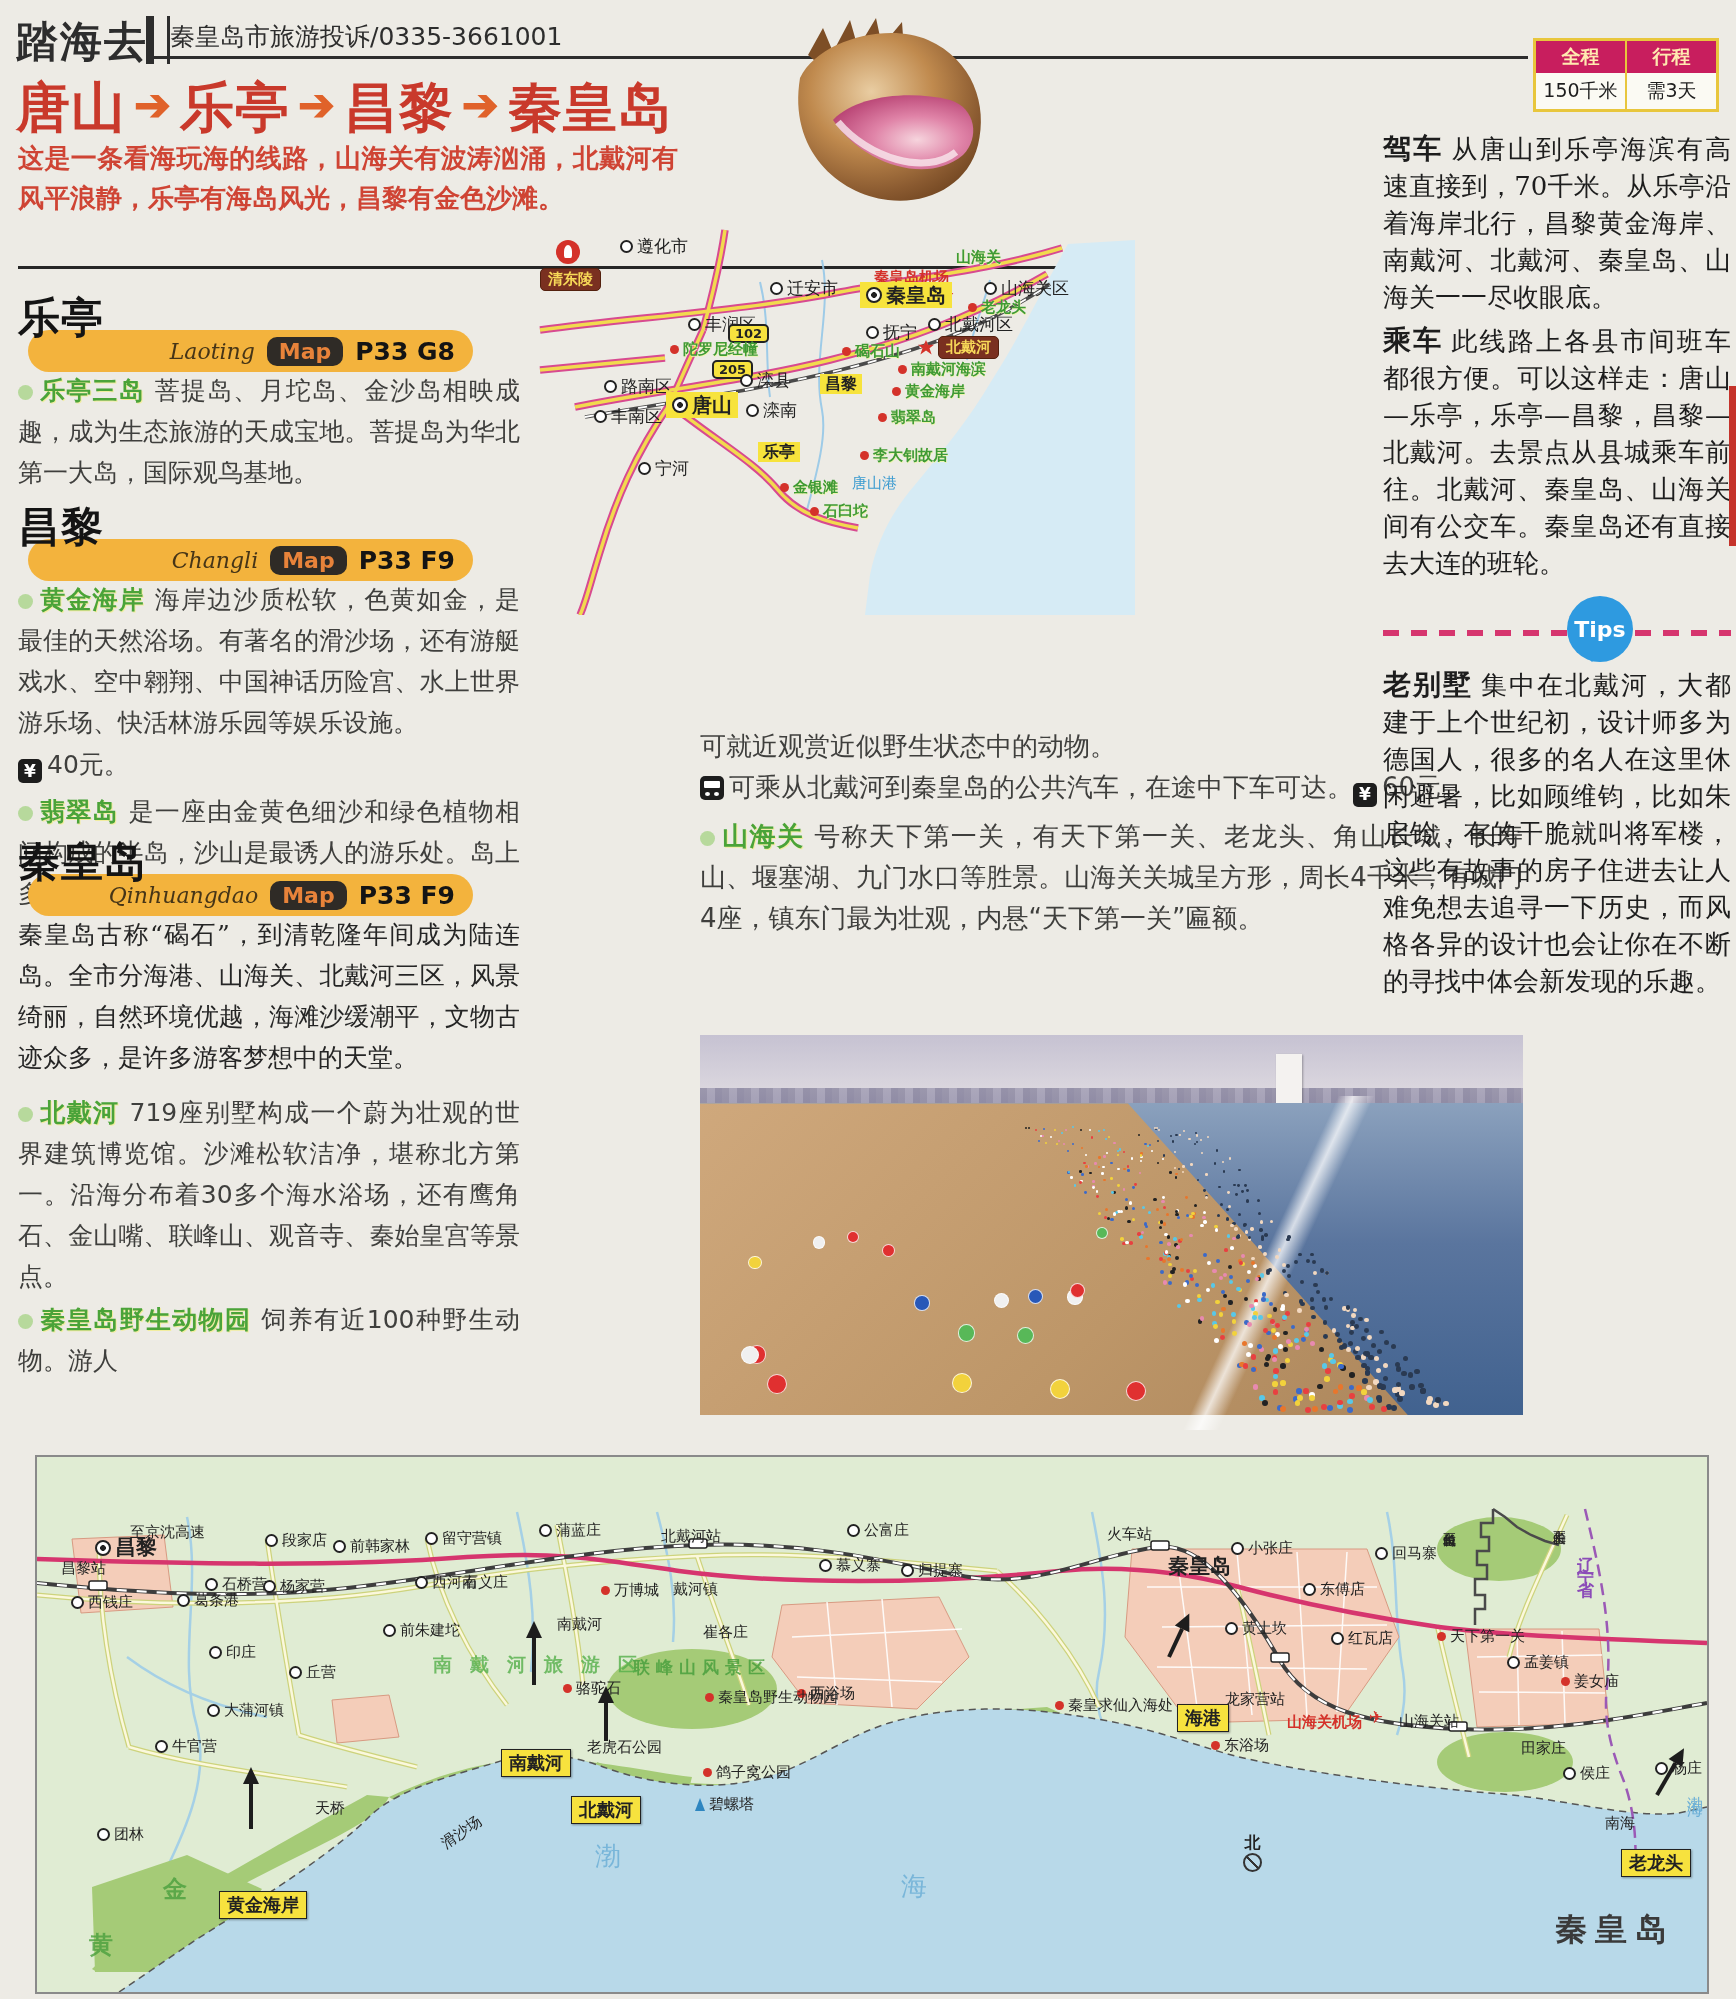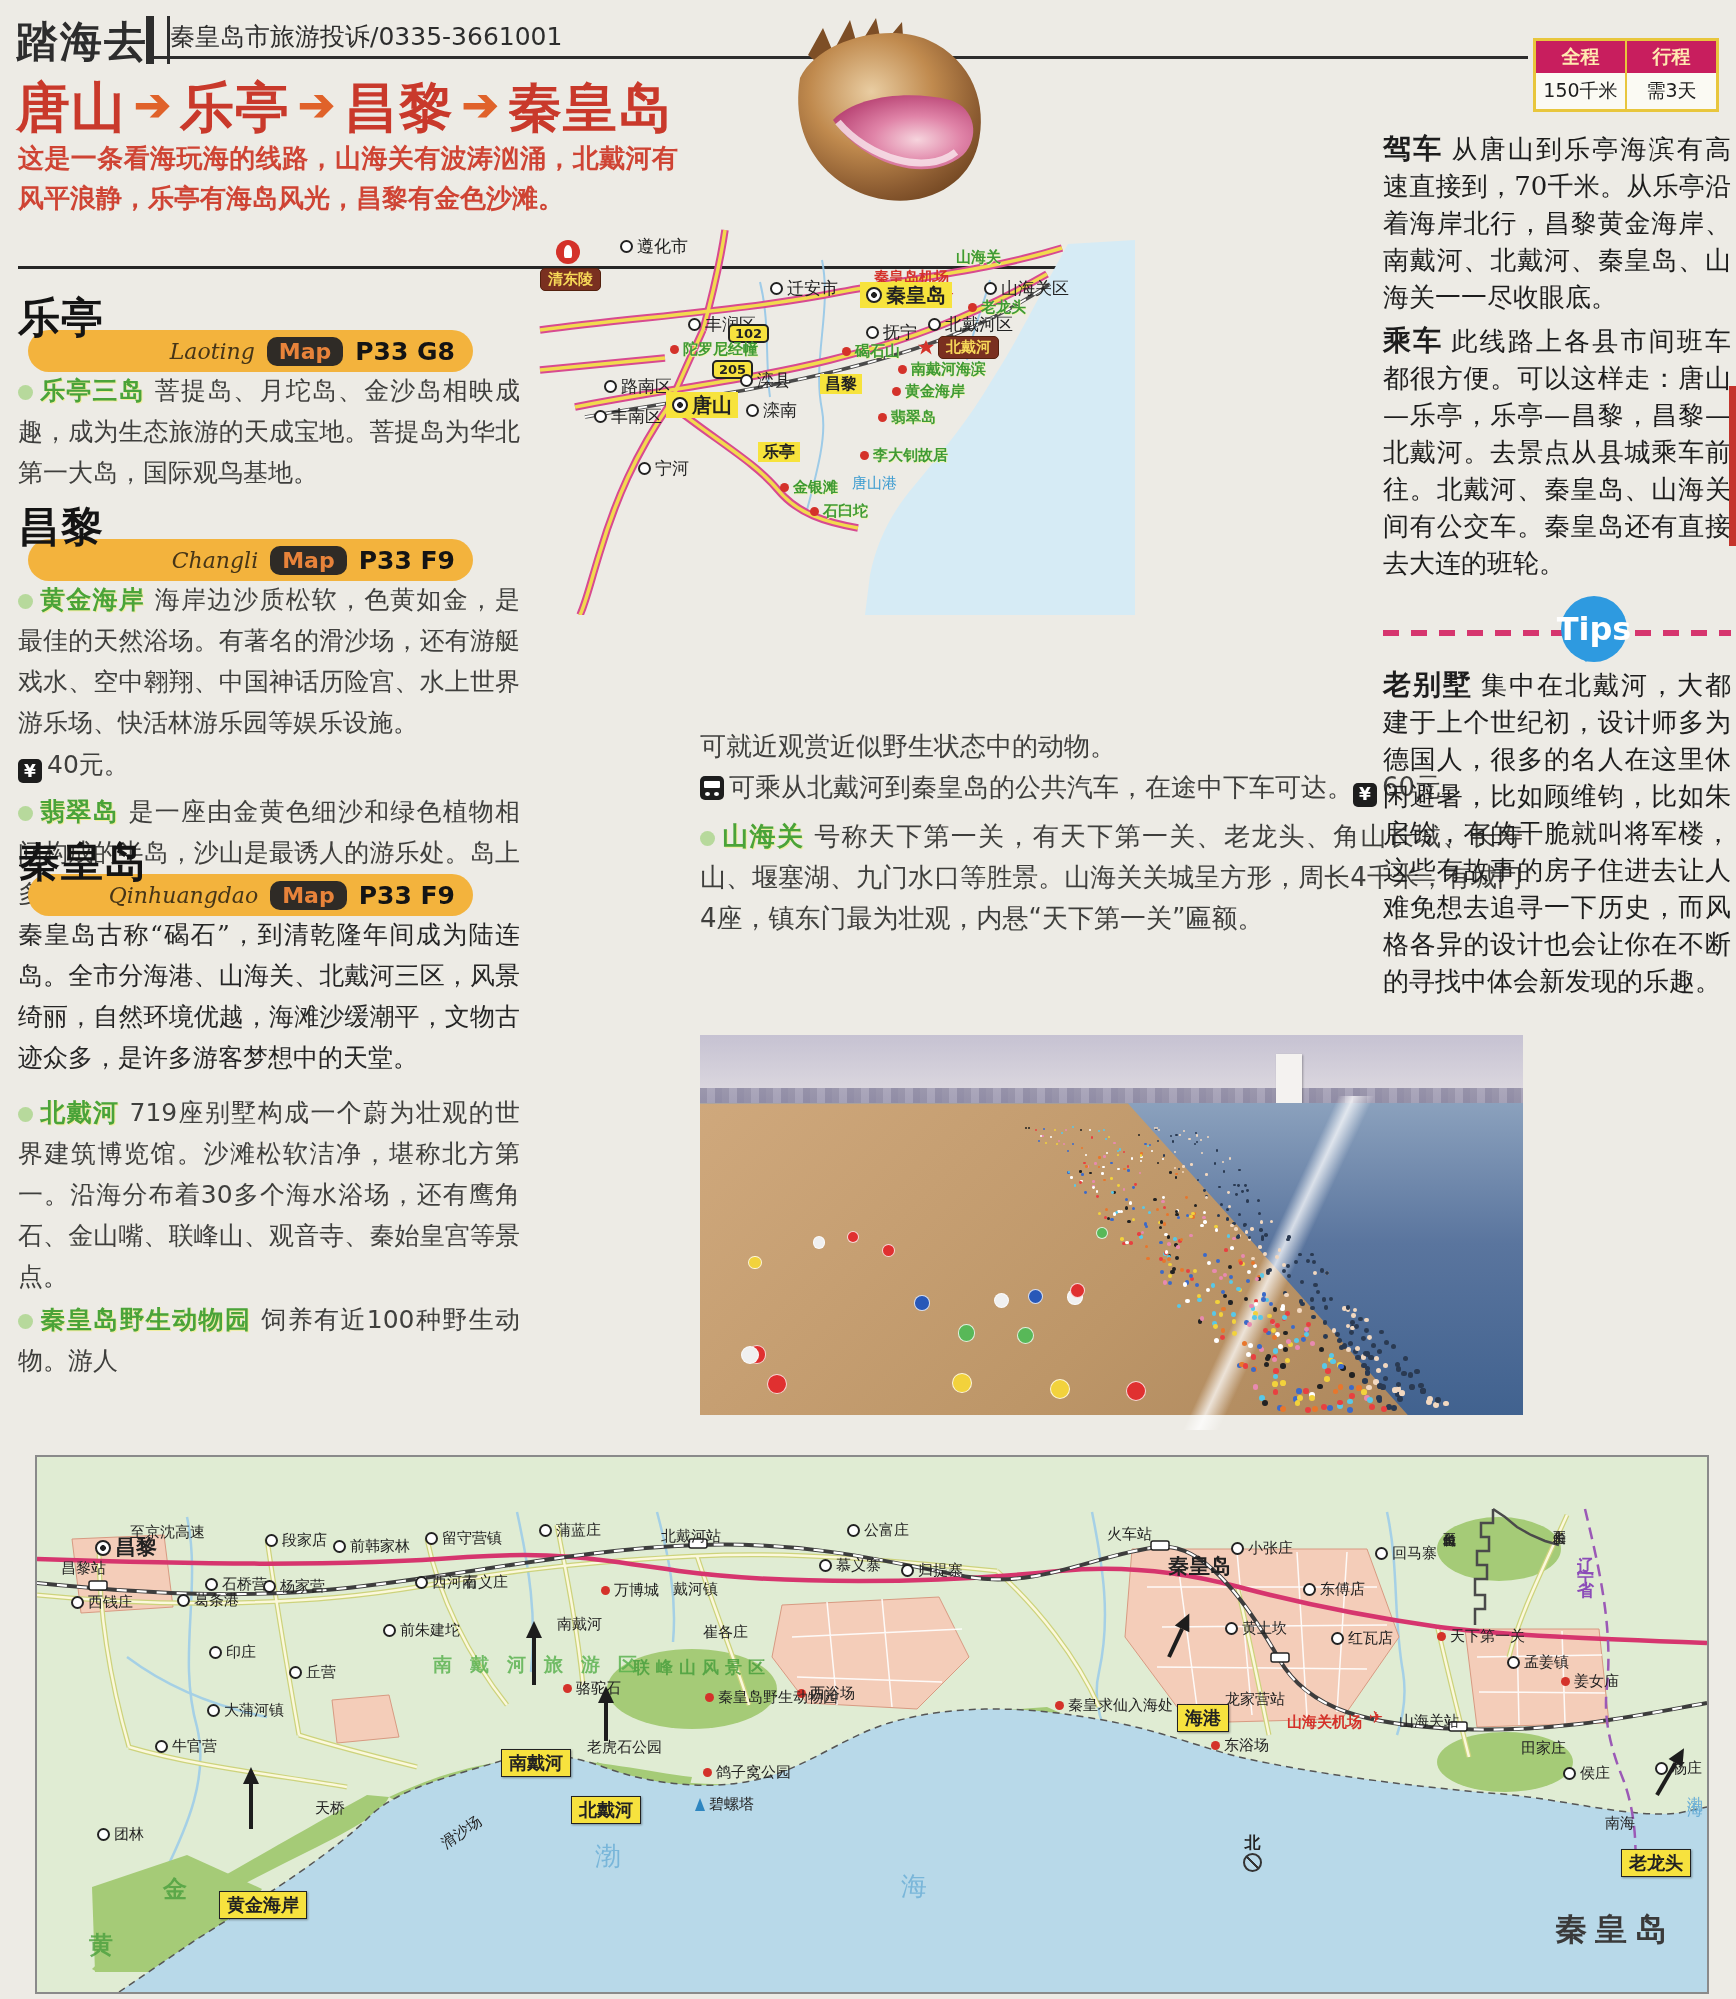--- a/index.html
+++ b/index.html
@@ -55,23 +55,23 @@
   
   #mid-text{left:700px;top:726px;width:823px;}
   #mid-text p{margin:0;font-size:26px;line-height:41px;color:#3f3f3d;text-align:justify;}
 
   
   #rcol{left:1383px;top:130px;width:348px;font-family:"DejaVu Serif","Liberation Serif",serif;}
   #rcol p{margin:0 0 6px 0;font-size:26px;line-height:37px;color:#1d1d1d;text-align:justify;}
   #rcol b{font-size:28px;font-weight:900;margin-right:8px;}
   #tips-div{position:relative;margin:48px 0 30px 0;height:6px;
      background:repeating-linear-gradient(90deg,#d6356e 0 16px,transparent 16px 28px);}
-  #tips-bubble{position:absolute;left:178px;top:-34px;width:66px;height:66px;border-radius:50%;
+  #tips-bubble{position:absolute;left:184px;top:-34px;width:66px;height:66px;border-radius:50%;
      background:#2e9ae0;color:#fff;font-family:"DejaVu Sans","Liberation Sans",sans-serif;
-     font-weight:bold;font-size:32px;display:flex;align-items:center;justify-content:center;}
+     font-weight:bold;font-size:22px;display:flex;align-items:center;justify-content:center;}
   #tips-bubble::after{content:"";position:absolute;bottom:-9px;left:16px;width:0;height:0;
      border:9px solid transparent;border-top-color:#2e9ae0;}
   #red-strip{left:1729px;top:386px;width:7px;height:160px;background:#c5332b;}
 
   
   #conch{left:778px;top:0;width:218px;height:212px;}
 
   
   .map{position:absolute;overflow:hidden;}
   .ml{position:absolute;white-space:nowrap;display:flex;align-items:center;gap:4px;

